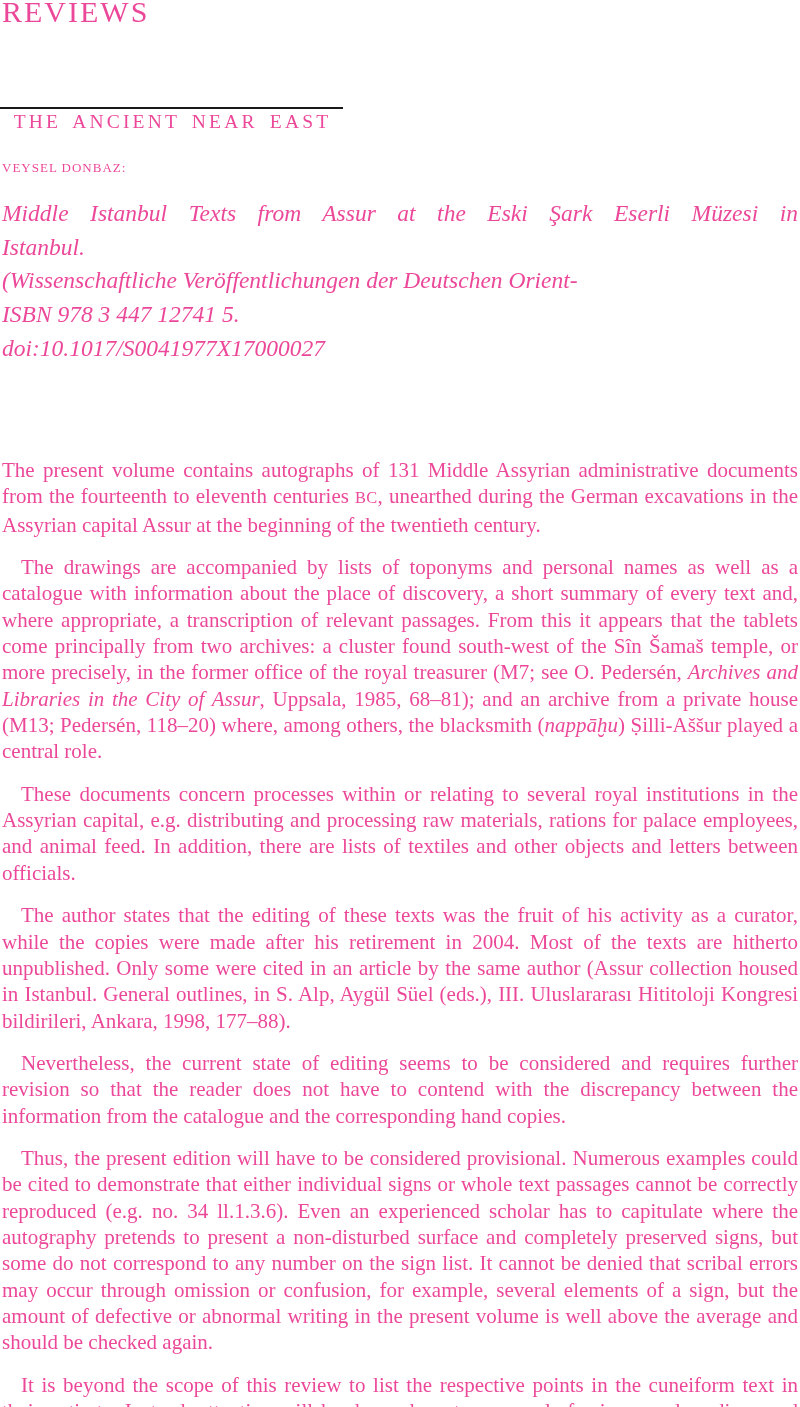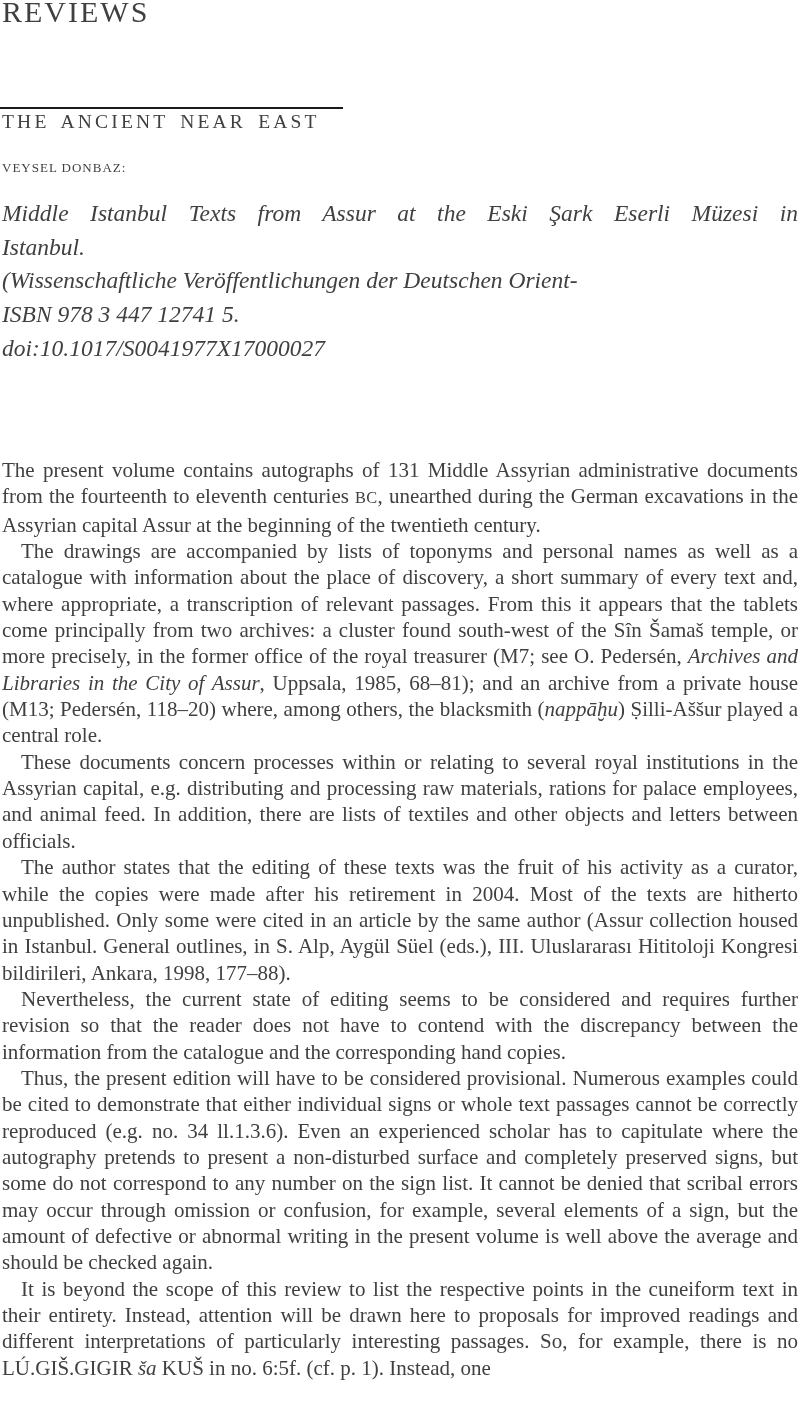--- a/index.html
+++ b/index.html
@@ -1,21 +1,21 @@
 <!DOCTYPE html>
 <html><head>
 <meta charset="utf-8">
 <style>
   html, body { margin: 0; padding: 0; background: #ffffff; }
   .page {
     position: relative;
     width: 800px;
     height: 1407px;
     background: #ffffff;
-    color: #404040;
+    color: #ec4899;
     font-family: "Liberation Serif", "DejaVu Serif", serif;
     overflow: hidden;
     box-sizing: border-box;
   }
   .reviews-heading {
     position: absolute;
     top: -5px;
     left: 2px;
     font-size: 30px;
     line-height: 1.1;
@@ -23,20 +23,21 @@
     font-weight: normal;
     margin: 0;
   }
   .section-block {
     position: absolute;
     top: 107px;
     left: 0;
     width: 343px;
     border-top: 2px solid #1a1a1a;
     padding-top: 2px;
+    text-align: center;
   }
   .subject-heading {
     margin: 0;
     padding-left: 2px;
     font-size: 19.5px;
     font-weight: normal;
     letter-spacing: 3.2px;
     word-spacing: 4px;
     line-height: 1.1;
     white-space: nowrap;
@@ -64,21 +65,21 @@
   .body-block {
     position: absolute;
     top: 457px;
     left: 2px;
     right: 2px;
     font-size: 21px;
     line-height: 26.35px;
     text-align: justify;
   }
   .para { margin: 0; }
-  .para.indent { text-indent: 19px; }
+  .para.indent { text-indent: 19px; margin-top: 16px; }
   .it { font-style: italic; }
   .sc { font-size: 0.78em; letter-spacing: 0.3px; }
 </style>
 </head>
 <body>
 
 <div class="page">
 
   <h1 class="reviews-heading">REVIEWS</h1>
 

